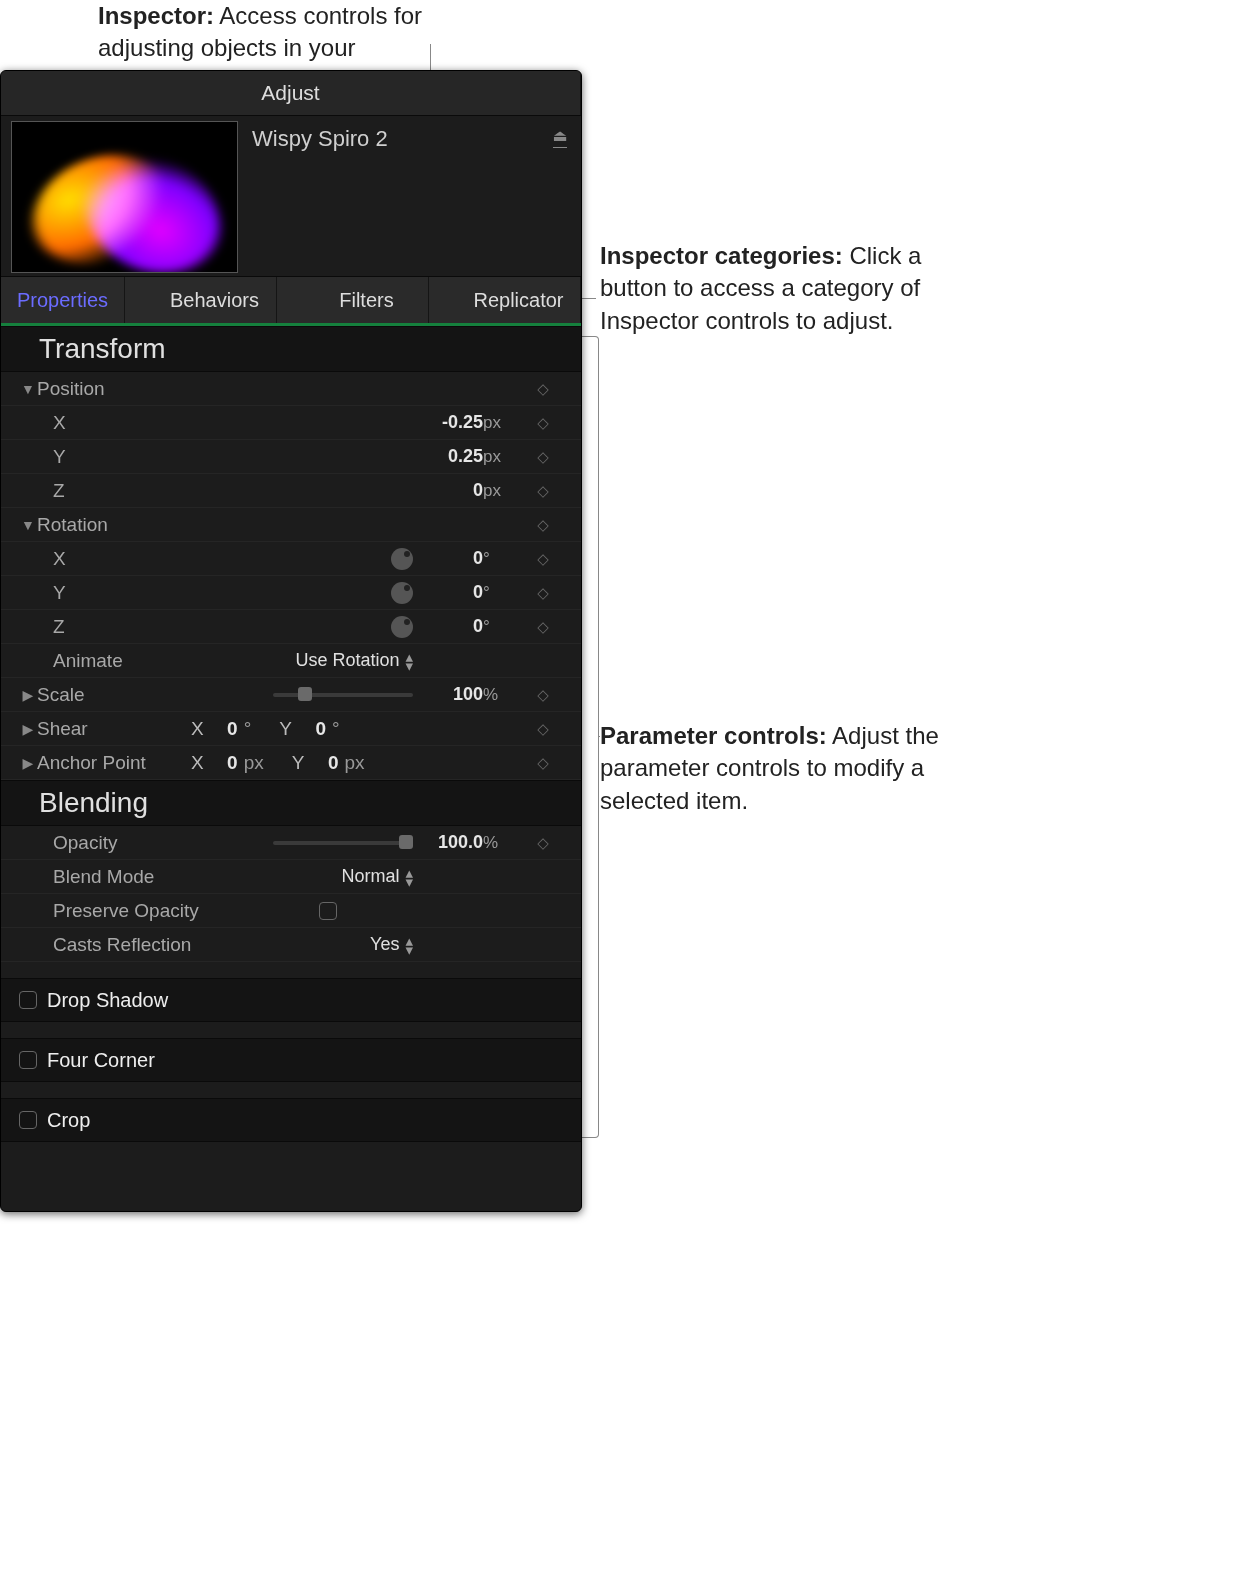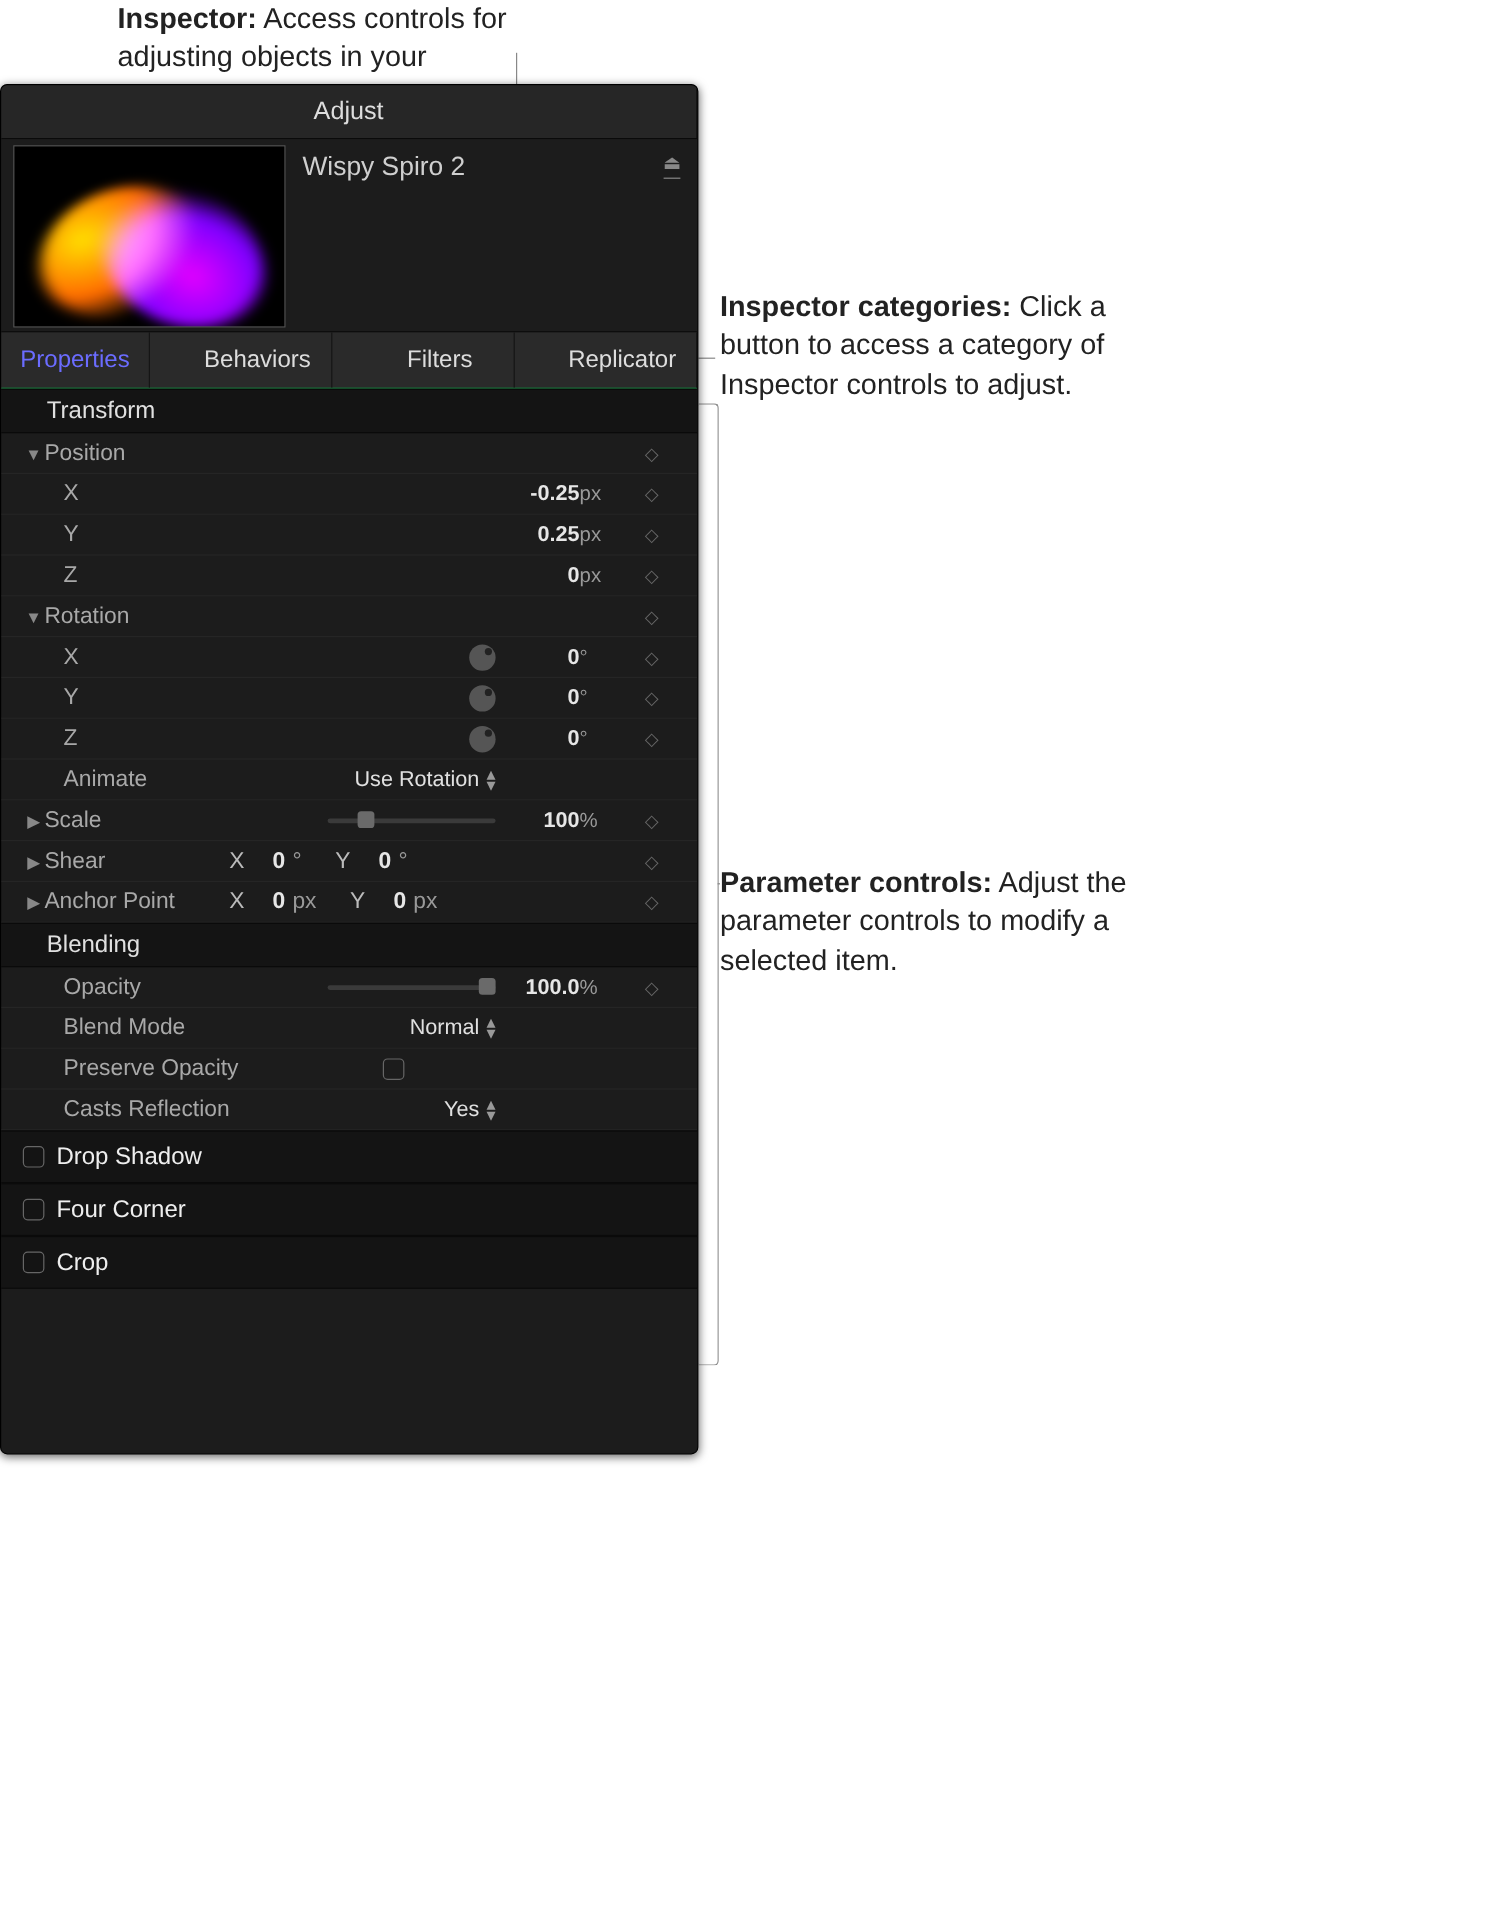--- a/index.html
+++ b/index.html
@@ -101,39 +101,39 @@
     display: flex;
     flex-direction: column;
     align-items: center;
     color: #888;
     font-size: 18px;
   }
   .cat-tabs {
     display: flex;
     height: 46px;
     background: #2a2a2a;
-    border-bottom: 1px solid #15803d;
+    border-bottom: 3px solid #15803d;
     gap: 28px;
   }
   .cat-tab {
     flex: 1;
     display: flex;
     align-items: center;
     justify-content: center;
     font-size: 20px;
     color: #ddd;
     border-right: 1px solid #151515;
     cursor: pointer;
   }
   .cat-tab.active { color: #6b6cff; }
 
   .section-hdr {
     background: #141414;
     padding: 6px 14px 6px 38px;
-    font-size: 20px;
+    font-size: 28px;
     color: #e0e0e0;
     border-top: 1px solid #0a0a0a;
     border-bottom: 1px solid #0a0a0a;
   }
   .row {
     display: flex;
     align-items: center;
     height: 33px;
     padding: 0 8px 0 18px;
     border-bottom: 1px solid #252525;
@@ -201,20 +201,21 @@
     display: flex;
     align-items: center;
     gap: 10px;
     height: 42px;
     padding: 0 14px 0 18px;
     border-top: 1px solid #0a0a0a;
     border-bottom: 1px solid #0a0a0a;
     background: #141414;
     color: #eee;
     font-size: 20px;
+    margin-top: 16px;
   }
 
   
   .leader {
     position: absolute;
     background: #888;
   }
   .bracket {
     position: absolute;
     border: 1px solid #888;

